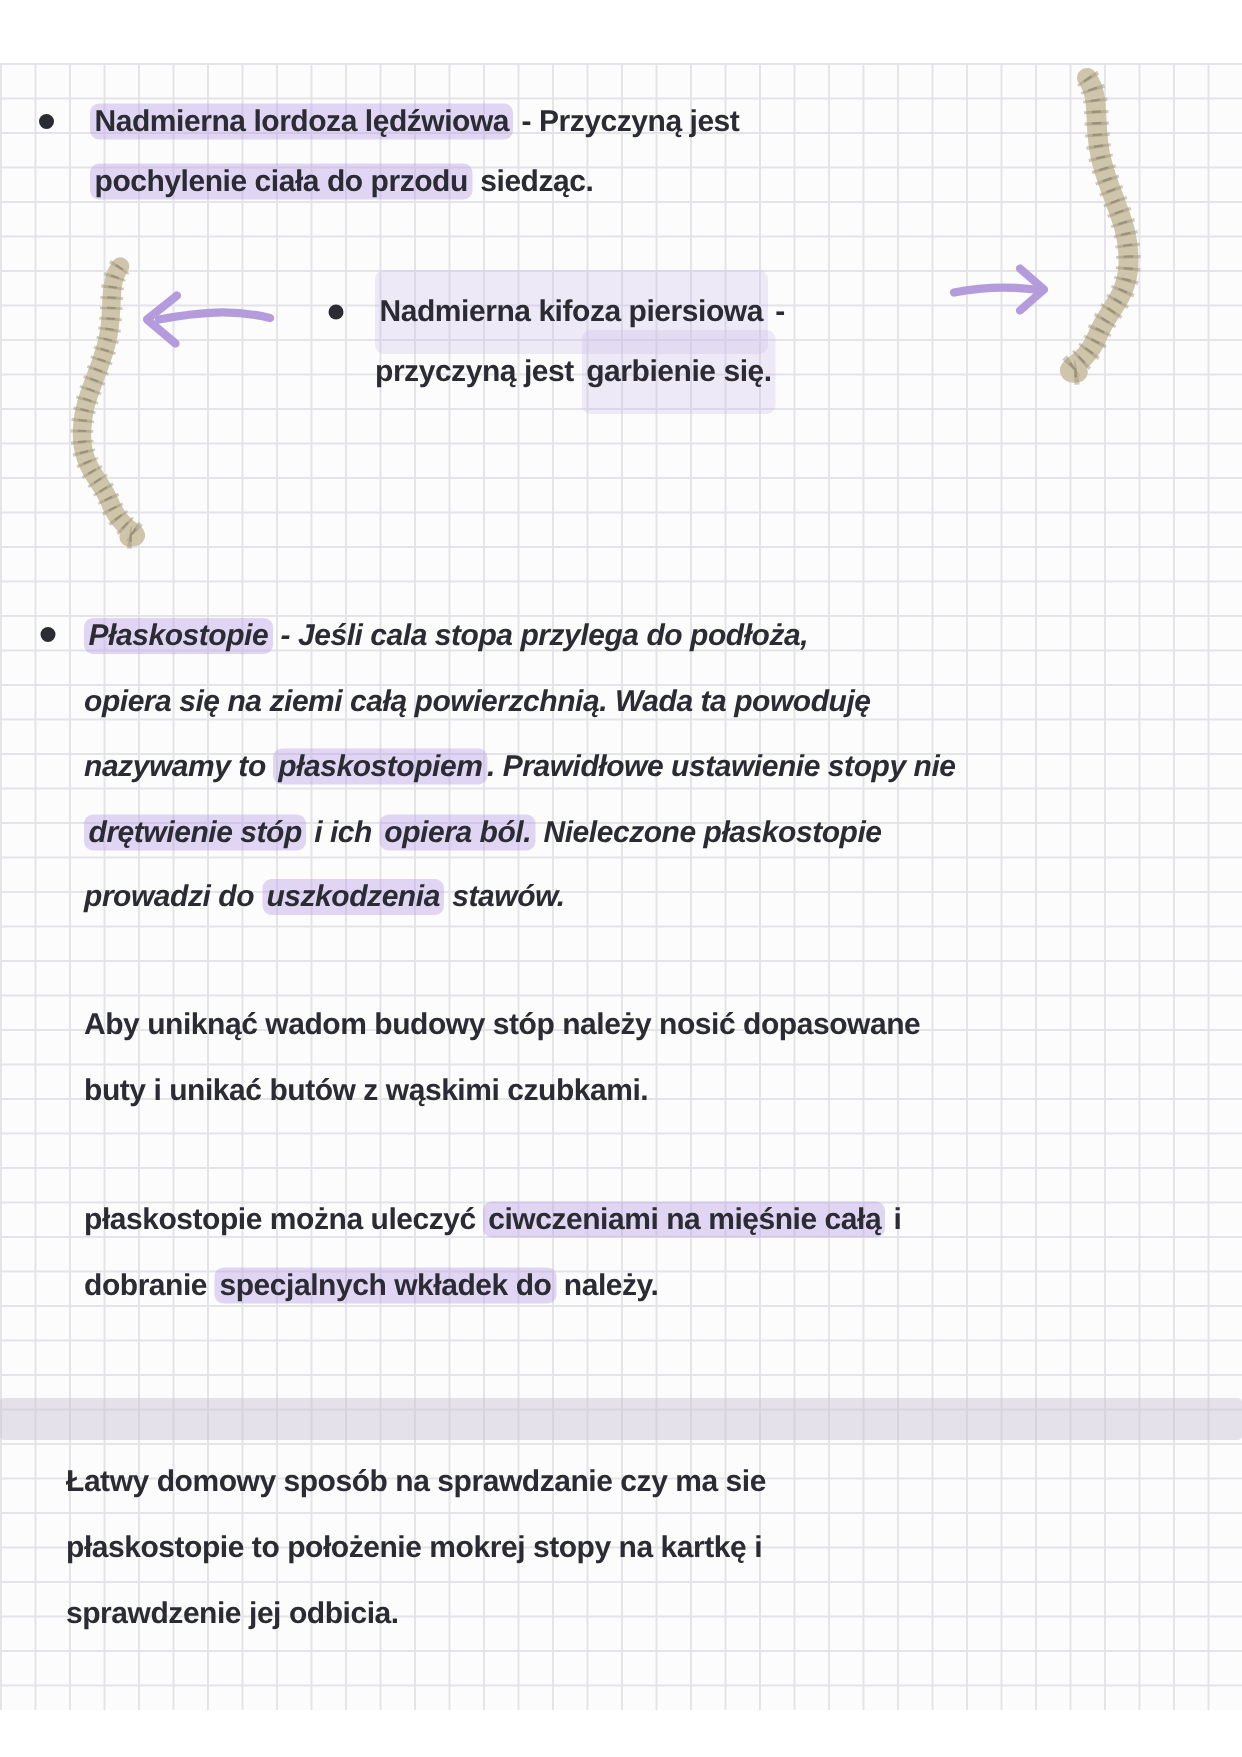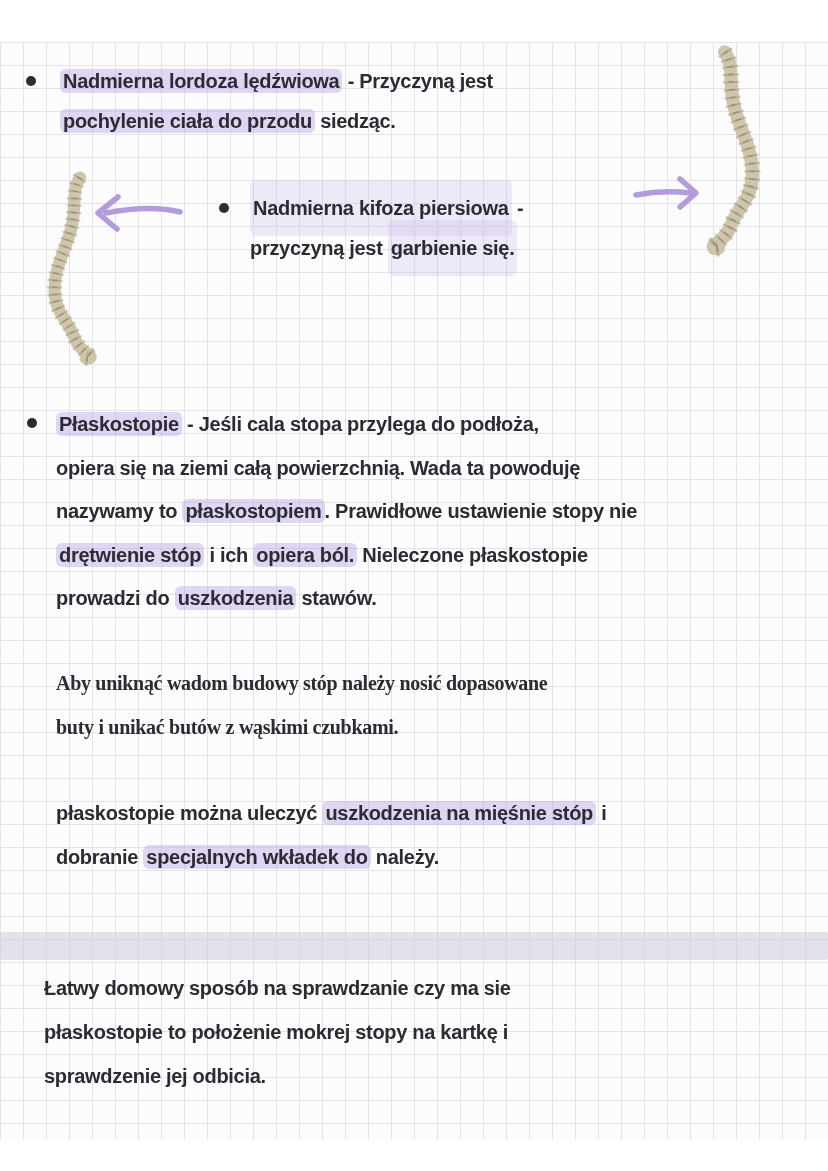--- a/index.html
+++ b/index.html
@@ -67,35 +67,35 @@
 
   <svg style="left:694px;top:44px;" width="92" height="208" viewBox="0 0 90 200">
     <g>
       <path d="M30,6 C40,20 33,38 40,62 C47,88 58,102 57,128 C56,150 43,158 37,174 C33,184 26,191 21,194 C17,197 19,199 24,198" fill="none" stroke="var(--bone)" stroke-width="13" stroke-linecap="round"></path>
       <path d="M30,6 C40,20 33,38 40,62 C47,88 58,102 57,128 C56,150 43,158 37,174 C33,184 26,191 21,194 C17,197 19,199 24,198" fill="none" stroke="var(--bone_dark)" stroke-width="16" stroke-linecap="butt" stroke-dasharray="2 5.5" opacity="0.45"></path>
       <path d="M30,6 C40,20 33,38 40,62 C47,88 58,102 57,128 C56,150 43,158 37,174 C33,184 26,191 21,194 C17,197 19,199 24,198" fill="none" stroke="var(--bone_edge)" stroke-width="6" stroke-linecap="butt" stroke-dasharray="1.5 6" opacity="0.4"></path>
     </g>
   </svg>
 
   <div class="dot" style="left:27px;top:418px;"></div>
-  <div class="note" style="left:56px;top:403px;line-height:43.5px;">
+  <div class="note" style="left:56px;top:403px;line-height:43.5px;font-style:italic;">
     <div><span class="hl">Płaskostopie</span><span> - Jeśli cala stopa przylega do podłoża,</span></div>
     <div><span>opiera się na ziemi całą powierzchnią. Wada ta powoduję</span></div>
     <div><span>nazywamy to </span><span class="hl">płaskostopiem</span><span>. Prawidłowe ustawienie stopy nie</span></div>
     <div><span class="hl">drętwienie stóp</span><span> i ich </span><span class="hl">opiera ból.</span><span> Nieleczone płaskostopie</span></div>
     <div><span>prowadzi do </span><span class="hl">uszkodzenia</span><span> stawów.</span></div>
   </div>
 
-  <div class="note" style="left:56px;top:661px;line-height:44px;font-family:Liberation Serif, serif;">
+  <div class="note" style="left:56px;top:661px;line-height:44px;">
     <div><span>Aby uniknąć wadom budowy stóp należy nosić dopasowane</span></div>
     <div><span>buty i unikać butów z wąskimi czubkami.</span></div>
   </div>
 
   <div class="note" style="left:56px;top:791px;line-height:44px;">
-    <div><span>płaskostopie można uleczyć </span><span class="hl">uszkodzenia na mięśnie stóp</span><span> i</span></div>
+    <div><span>płaskostopie można uleczyć </span><span class="hl">ciwczeniami na mięśnie całą</span><span> i</span></div>
     <div><span>dobranie </span><span class="hl">specjalnych wkładek do</span><span> należy.</span></div>
   </div>
 
   <div class="divider"></div>
 
   <div class="note" style="left:44px;top:966px;line-height:44px;">
     <div><span>Łatwy domowy sposób na sprawdzanie czy ma sie</span></div>
     <div><span>płaskostopie to położenie mokrej stopy na kartkę i</span></div>
     <div><span>sprawdzenie jej odbicia.</span></div>
   </div>

